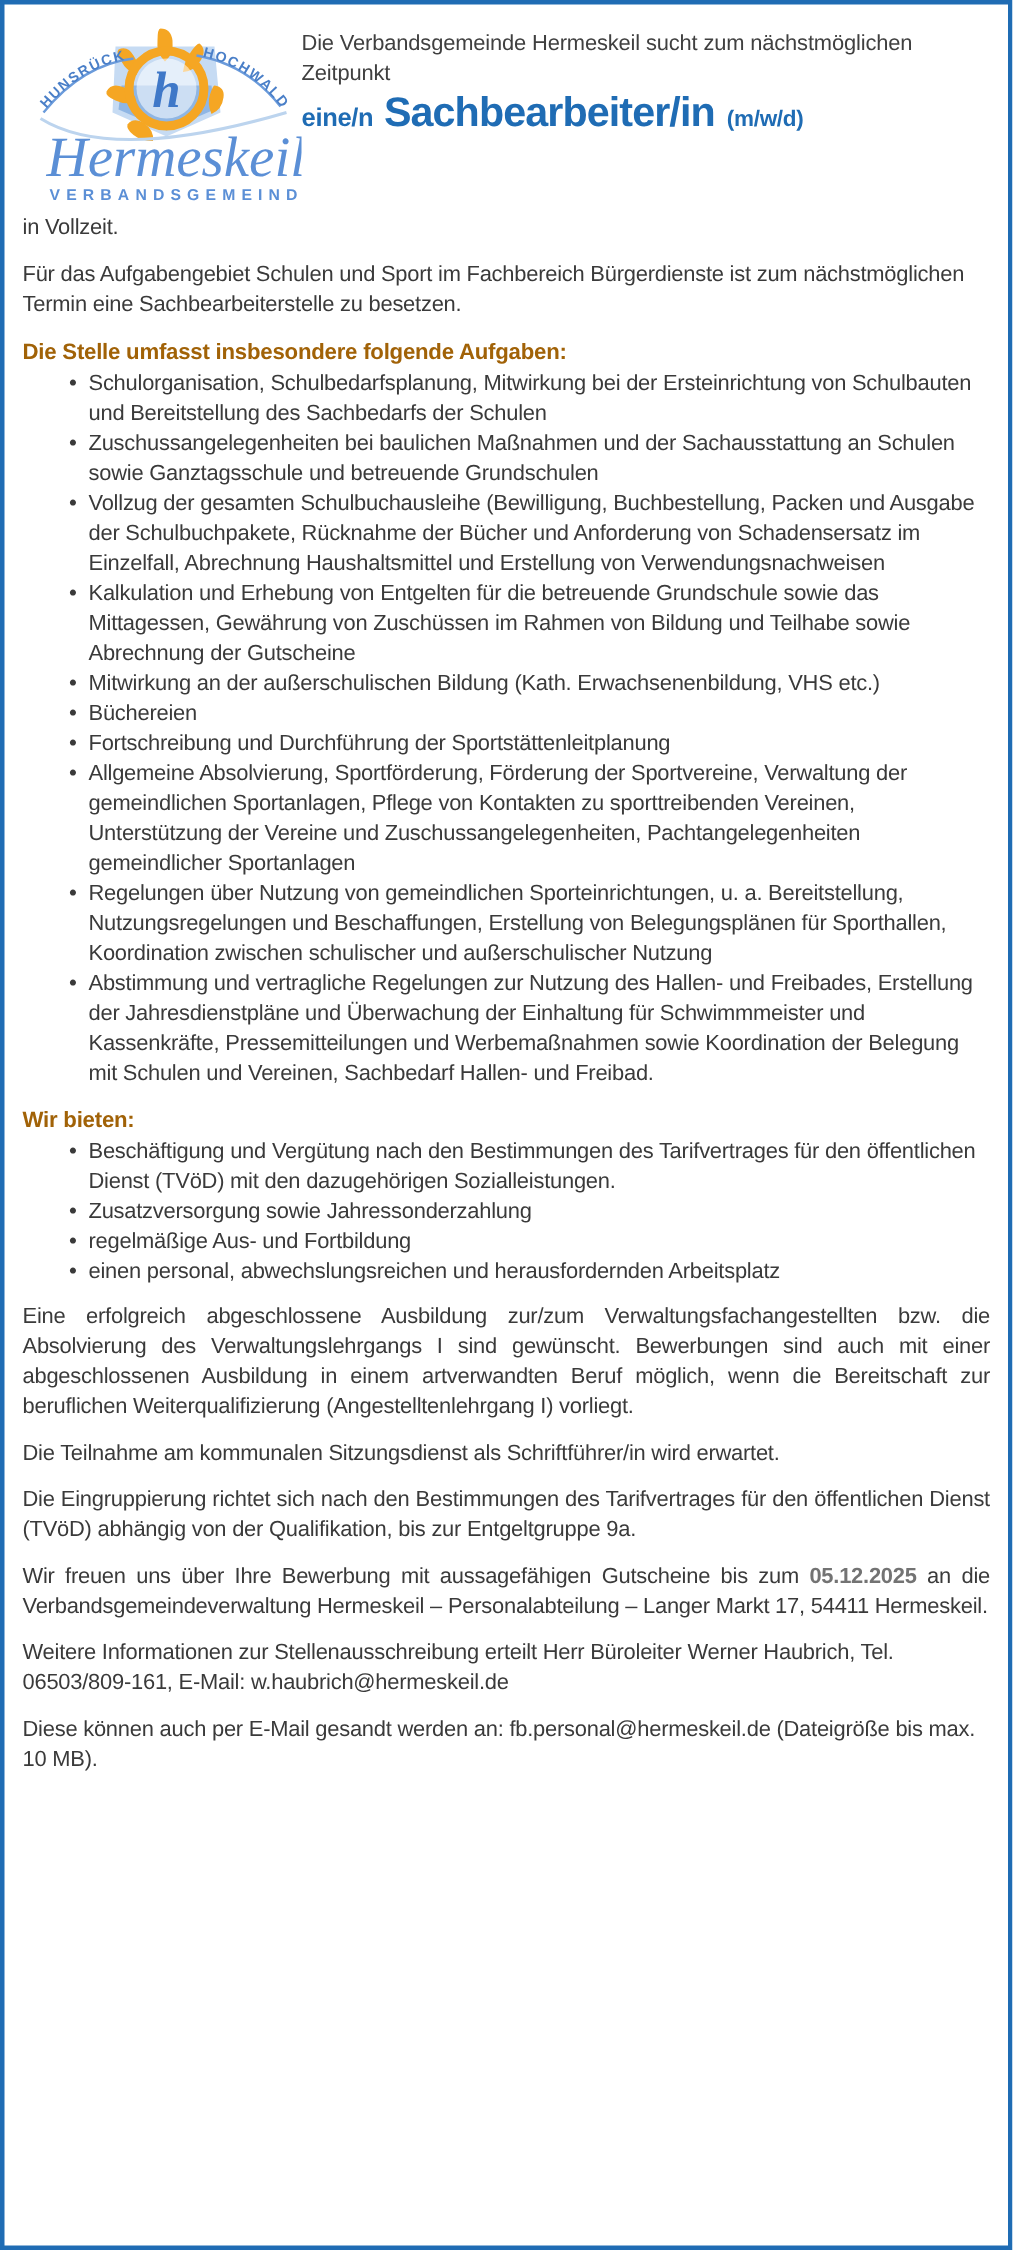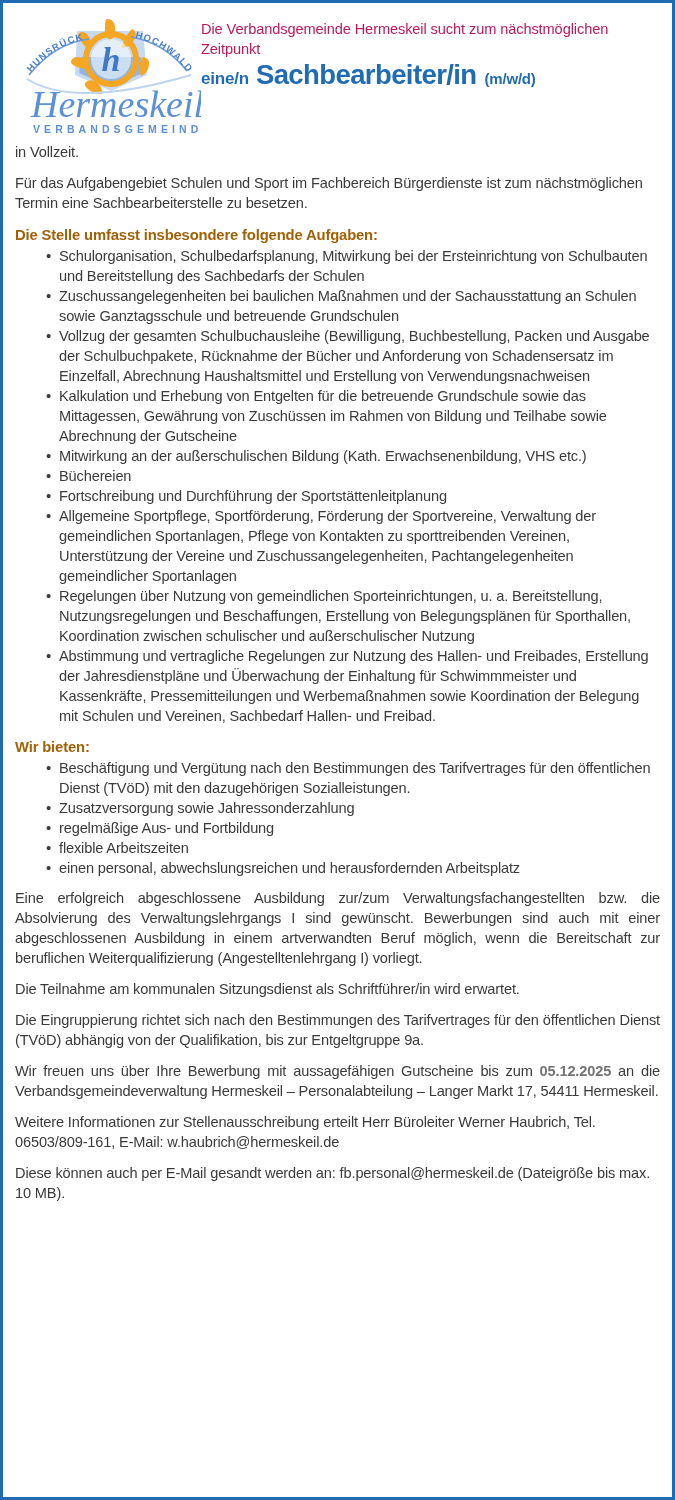--- a/index.html
+++ b/index.html
@@ -41,21 +41,21 @@
   }
   .logo-svg { display:block; }
 
   .header-text {
     flex: 1 1 auto;
     padding-top: 6px;
   }
   .sucht-line {
     font-size: 14.6px;
     line-height: 1.38;
-    color: #be185d;
+    color: #404040;
     letter-spacing: -0.1px;
   }
   .headline {
     white-space: nowrap;
     color: #1f6cb4;
   }
   .headline .h-small {
     font-size: 17px;
     font-weight: bold;
     font-stretch: condensed;
@@ -181,31 +181,30 @@
 
       <h3 class="sec-head">Die Stelle umfasst insbesondere folgende Aufgaben:</h3>
       <ul class="tasks">
         <li>Schulorganisation, Schulbedarfsplanung, Mitwirkung bei der Ersteinrichtung von Schulbauten und Bereitstellung des Sachbedarfs der Schulen</li>
         <li>Zuschussangelegenheiten bei baulichen Maßnahmen und der Sachausstattung an Schulen sowie Ganztagsschule und betreuende Grundschulen</li>
         <li>Vollzug der gesamten Schulbuchausleihe (Bewilligung, Buchbestellung, Packen und Ausgabe der Schulbuchpakete, Rücknahme der Bücher und Anforderung von Schadensersatz im Einzelfall, Abrechnung Haushaltsmittel und Erstellung von Verwendungsnachweisen</li>
         <li>Kalkulation und Erhebung von Entgelten für die betreuende Grundschule sowie das Mittagessen, Gewährung von Zuschüssen im Rahmen von Bildung und Teilhabe sowie Abrechnung der Gutscheine</li>
         <li>Mitwirkung an der außerschulischen Bildung (Kath. Erwachsenenbildung, VHS etc.)</li>
         <li>Büchereien</li>
         <li>Fortschreibung und Durchführung der Sportstättenleitplanung</li>
-        <li>Allgemeine Sportpflege, Sportförderung, Förderung der Sportvereine, Verwaltung der gemeindlichen Sportanlagen, Pflege von Kontakten zu sporttreibenden Vereinen, Unterstützung der Vereine und Zuschussangelegenheiten, Pachtangelegenheiten gemeindlicher Sportanlagen</li>
+        <li>Allgemeine Absolvierung, Sportförderung, Förderung der Sportvereine, Verwaltung der gemeindlichen Sportanlagen, Pflege von Kontakten zu sporttreibenden Vereinen, Unterstützung der Vereine und Zuschussangelegenheiten, Pachtangelegenheiten gemeindlicher Sportanlagen</li>
         <li>Regelungen über Nutzung von gemeindlichen Sporteinrichtungen, u. a. Bereitstellung, Nutzungsregelungen und Beschaffungen, Erstellung von Belegungsplänen für Sporthallen, Koordination zwischen schulischer und außerschulischer Nutzung</li>
         <li>Abstimmung und vertragliche Regelungen zur Nutzung des Hallen- und Freibades, Erstellung der Jahresdienstpläne und Überwachung der Einhaltung für Schwimmmeister und Kassenkräfte, Pressemitteilungen und Werbemaßnahmen sowie Koordination der Belegung mit Schulen und Vereinen, Sachbedarf Hallen- und Freibad.</li>
       </ul>
 
       <h3 class="sec-head">Wir bieten:</h3>
       <ul class="tasks">
         <li>Beschäftigung und Vergütung nach den Bestimmungen des Tarifvertrages für den öffentlichen Dienst (TVöD) mit den dazugehörigen Sozialleistungen.</li>
         <li>Zusatzversorgung sowie Jahressonderzahlung</li>
         <li>regelmäßige Aus- und Fortbildung</li>
-        <li>flexible Arbeitszeiten</li>
         <li>einen personal, abwechslungsreichen und herausfordernden Arbeitsplatz</li>
       </ul>
 
       <p class="para justify">Eine erfolgreich abgeschlossene Ausbildung zur/zum Verwaltungsfachangestellten bzw. die Absolvierung des Verwaltungslehrgangs I sind gewünscht. Bewerbungen sind auch mit einer abgeschlossenen Ausbildung in einem artverwandten Beruf möglich, wenn die Bereitschaft zur beruflichen Weiterqualifizierung (Angestelltenlehrgang I) vorliegt.</p>
 
       <p class="para">Die Teilnahme am kommunalen Sitzungsdienst als Schriftführer/in wird erwartet.</p>
 
       <p class="para justify">Die Eingruppierung richtet sich nach den Bestimmungen des Tarifvertrages für den öffentlichen Dienst (TVöD) abhängig von der Qualifikation, bis zur Entgeltgruppe 9a.</p>
 
       <p class="para justify"><span>Wir freuen uns über Ihre Bewerbung mit aussagefähigen Gutscheine bis zum </span><b class="bold-date">05.12.2025</b><span> an die Verbandsgemeindeverwaltung Hermeskeil – Personalabteilung – Langer Markt 17, 54411 Hermeskeil.</span></p>

